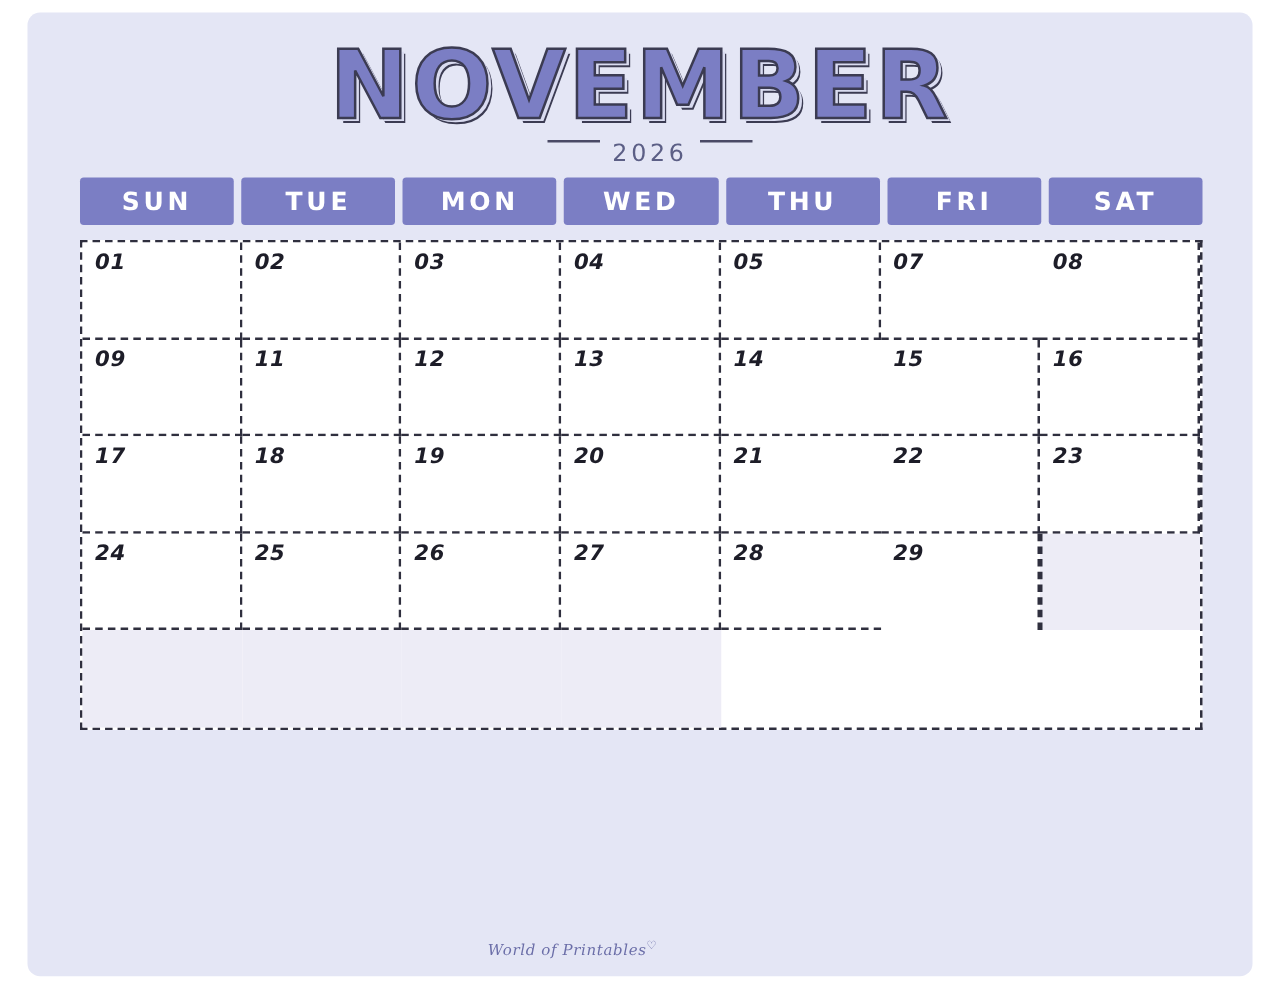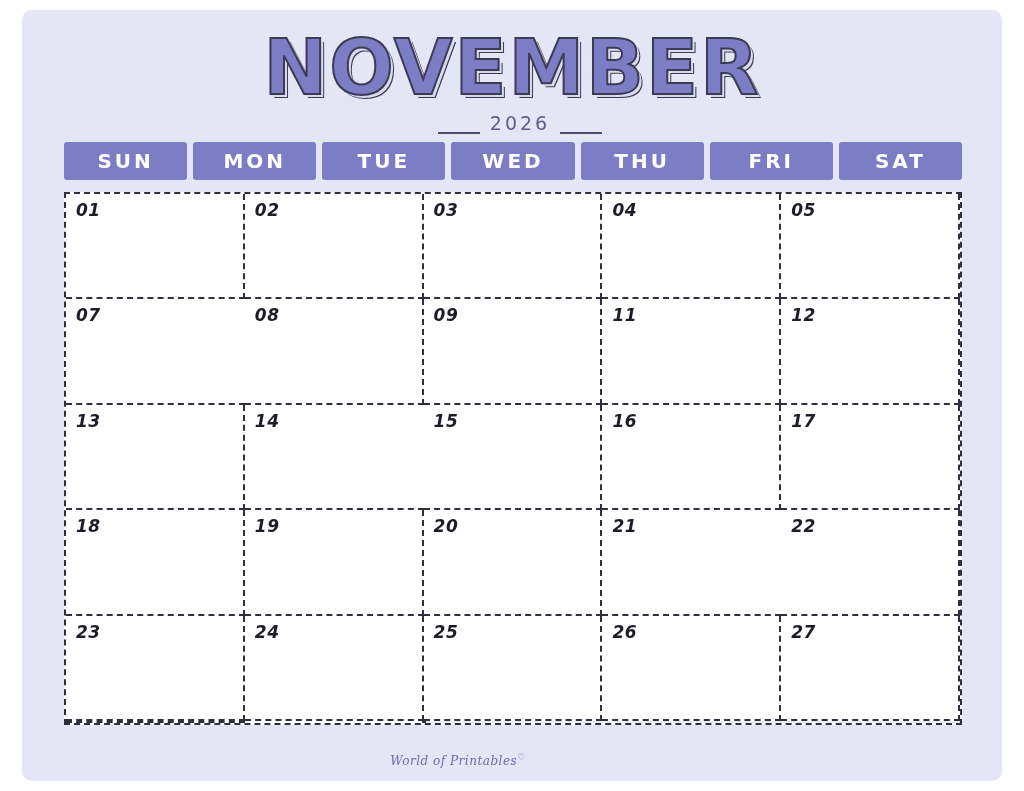--- a/index.html
+++ b/index.html
@@ -53,21 +53,21 @@
     -webkit-text-stroke: 2px #3b3b52;
     text-shadow:
        3px 3px 0 #d9dbf0,
        4px 4px 0 #3b3b52;
     margin: 0;
     user-select: none;
   }
 
   .year-row {
     display: flex;
-    align-items: flex-end;
+    align-items: flex-start;
     justify-content: center;
     gap: 10px;
     margin-top: 2px;
     padding-left: 16px;
   }
   .year-row .dash {
     display: block;
     width: 42px;
     height: 2px;
     background: #4a4a66;
@@ -107,23 +107,23 @@
     position: absolute;
     left: 42px;
     top: 182px;
     width: 898px;
     height: 554px;
   }
 
   .grid {
     position: relative;
     width: 898px;
-    height: 533px;
+    height: 392px;
     display: grid;
-    grid-template-columns: repeat(5, 1fr);
+    grid-template-columns: repeat(7, 1fr);
     grid-template-rows: repeat(5, 1fr);
     background: #ffffff;
     border: 2px dashed #2f2f3e;
     box-sizing: border-box;
   }
 
   .cell {
     position: relative;
     box-sizing: border-box;
     border-right: 2px dashed #2f2f3e;
@@ -179,22 +179,22 @@
       <div class="month-title">NOVEMBER</div>
       <div class="year-row">
         <span class="dash"></span>
         <span class="year-text">2026</span>
         <span class="dash"></span>
       </div>
     </div>
 
     <div class="weekdays">
       <div class="weekday">SUN</div>
+      <div class="weekday">TUE</div>
       <div class="weekday">MON</div>
-      <div class="weekday">TUE</div>
       <div class="weekday">WED</div>
       <div class="weekday">THU</div>
       <div class="weekday">FRI</div>
       <div class="weekday">SAT</div>
     </div>
 
     <div class="grid-wrap">
       <div class="grid">
 
         <div class="cell">

